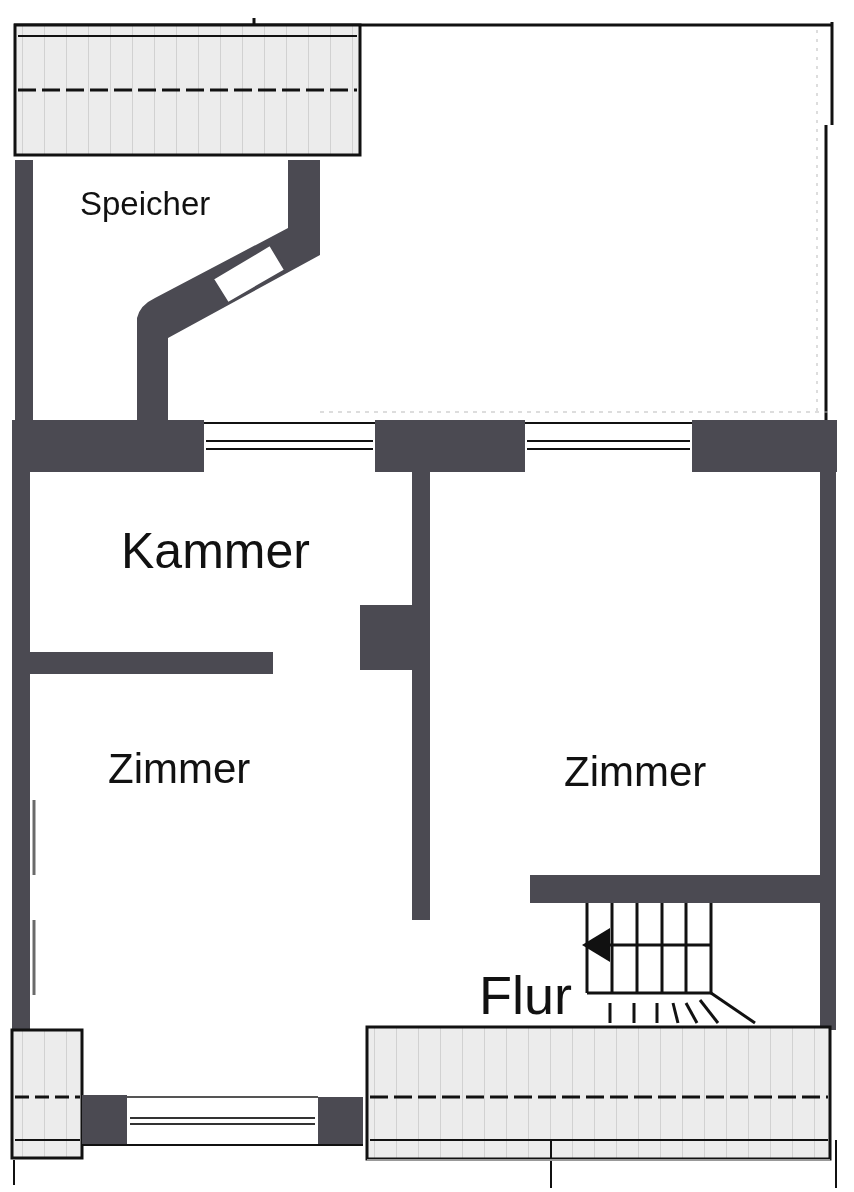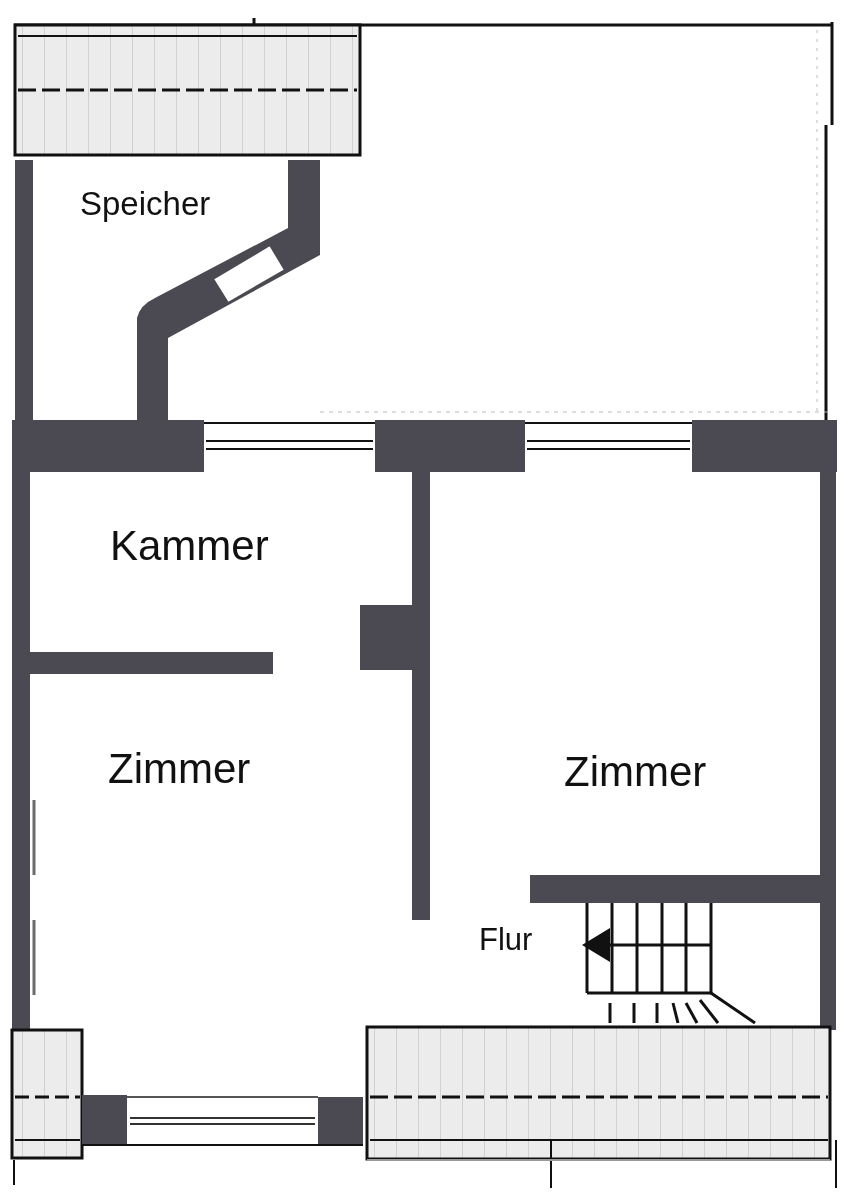--- a/index.html
+++ b/index.html
@@ -109,16 +109,16 @@
     <line x1="370" y1="1097" x2="828" y2="1097" stroke="#111" stroke-width="3" stroke-dasharray="18,6"></line>
     <line x1="370" y1="1140" x2="828" y2="1140" stroke="#111" stroke-width="2"></line>
   </g>
   <line x1="14" y1="1160" x2="14" y2="1185" stroke="#111" stroke-width="2"></line>
   <line x1="551" y1="1140" x2="551" y2="1188" stroke="#111" stroke-width="2"></line>
   <line x1="836" y1="1140" x2="836" y2="1188" stroke="#111" stroke-width="2"></line>
   <line x1="367" y1="1160" x2="830" y2="1160" stroke="#999" stroke-width="2"></line>
 </svg>
 
 <div class="label" style="left:64px; top:185px; font-size:33px;margin-left:16px;">Speicher</div>
-<div class="label" style="left:110px; top:522px; font-size:42px;">Kammer</div>
+<div class="label" style="left:121px; top:522px; font-size:50px;">Kammer</div>
 <div class="label" style="left:108px; top:745px; font-size:42px;">Zimmer</div>
 <div class="label" style="left:564px; top:748px; font-size:42px;">Zimmer</div>
-<div class="label" style="left:479px; top:922px; font-size:31px;text-align:center;">Flur</div>
+<div class="label" style="left:479px; top:964px; font-size:54px;text-align:center;">Flur</div>
 
 </body></html>

